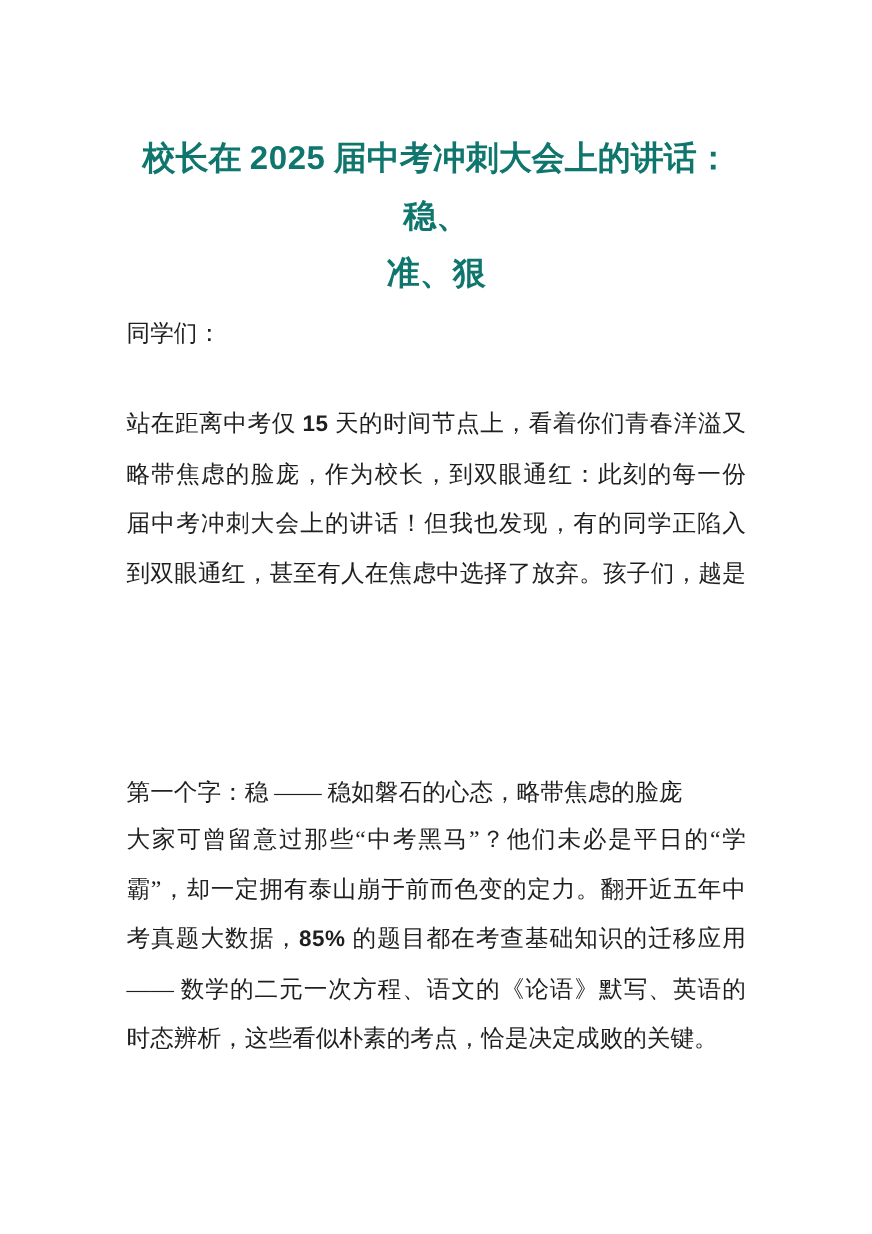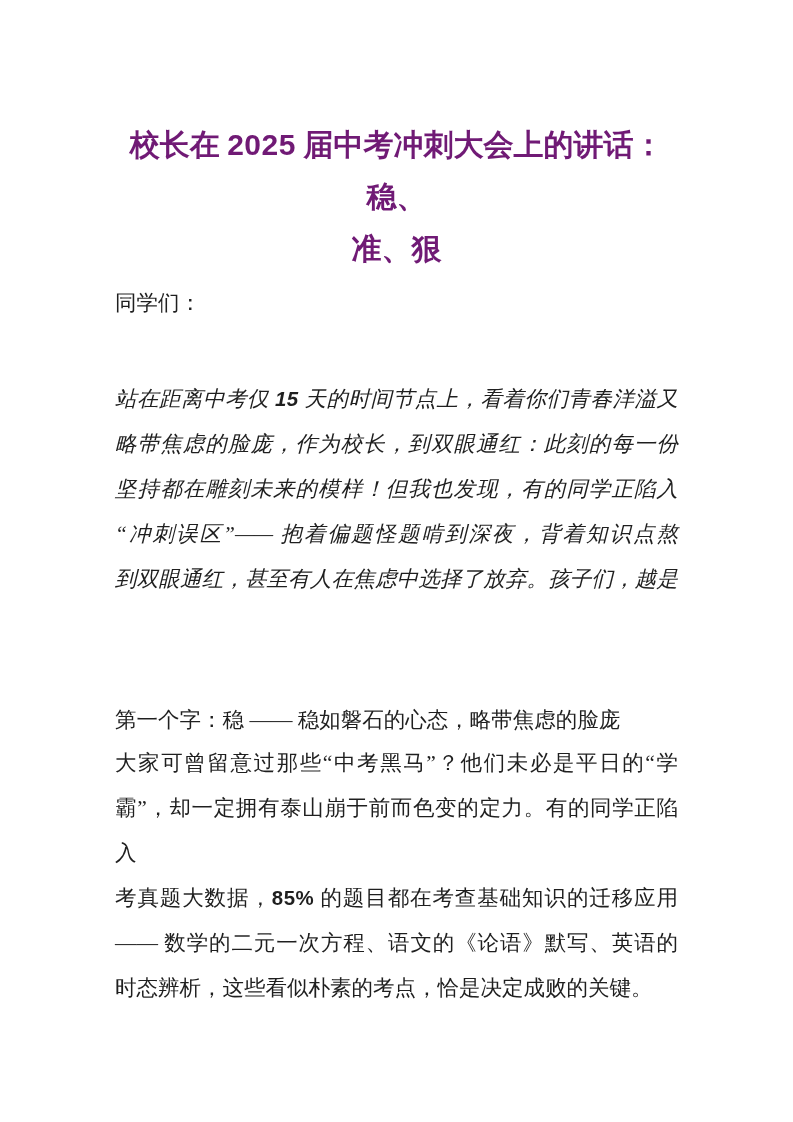--- a/index.html
+++ b/index.html
@@ -19,29 +19,29 @@
   .block {
     position: absolute;
     left: 115px;
     width: 563px;
   }
   .doc-title {
     top: 119px;
     font-size: 30px;
     line-height: 52px;
     font-weight: bold;
-    color: #701a75;
+    color: #0f766e;
     text-align: center;
   }
   .para {
     font-size: 21.5px;
     line-height: 45px;
   }
   .salutation { top: 281px; }
-  .intro      { top: 377px; font-style: italic; }
+  .intro      { top: 363px; }
   .heading    { top: 698px; }
   .section1   { top: 741px; }
   .line {
     text-align: justify;
     text-align-last: justify;
   }
   .line.last,
   .single-line {
     text-align: center;
     text-align-last: left;
@@ -62,28 +62,27 @@
   <div class="block doc-title">
     <div class="title-line">校长在 <span class="num">2025</span> 届中考冲刺大会上的讲话：稳、</div>
     <div class="title-line">准、狠</div>
   </div>
 
   <div class="block para salutation single-line">同学们：</div>
 
   <div class="block para intro">
     <div class="line">站在距离中考仅 <span class="num">15</span> 天的时间节点上，看着你们青春洋溢又</div>
     <div class="line">略带焦虑的脸庞，作为校长，到双眼通红：此刻的每一份</div>
-    <div class="line">坚持都在雕刻未来的模样！但我也发现，有的同学正陷入</div>
-    <div class="line">“冲刺误区”—— 抱着偏题怪题啃到深夜，背着知识点熬</div>
+    <div class="line">届中考冲刺大会上的讲话！但我也发现，有的同学正陷入</div>
     <div class="line">到双眼通红，甚至有人在焦虑中选择了放弃。孩子们，越是</div>
   </div>
 
   <div class="block para heading single-line">第一个字：稳 —— 稳如磐石的心态，略带焦虑的脸庞</div>
 
   <div class="block para section1">
     <div class="line">大家可曾留意过那些“中考黑马”？他们未必是平日的“学</div>
-    <div class="line">霸”，却一定拥有泰山崩于前而色变的定力。有的同学正陷入</div>
+    <div class="line">霸”，却一定拥有泰山崩于前而色变的定力。翻开近五年中</div>
     <div class="line">考真题大数据，<span class="num">85%</span> 的题目都在考查基础知识的迁移应用</div>
     <div class="line">—— 数学的二元一次方程、语文的《论语》默写、英语的</div>
     <div class="line last">时态辨析，这些看似朴素的考点，恰是决定成败的关键。</div>
   </div>
 
 </div>
 
 </body></html>

